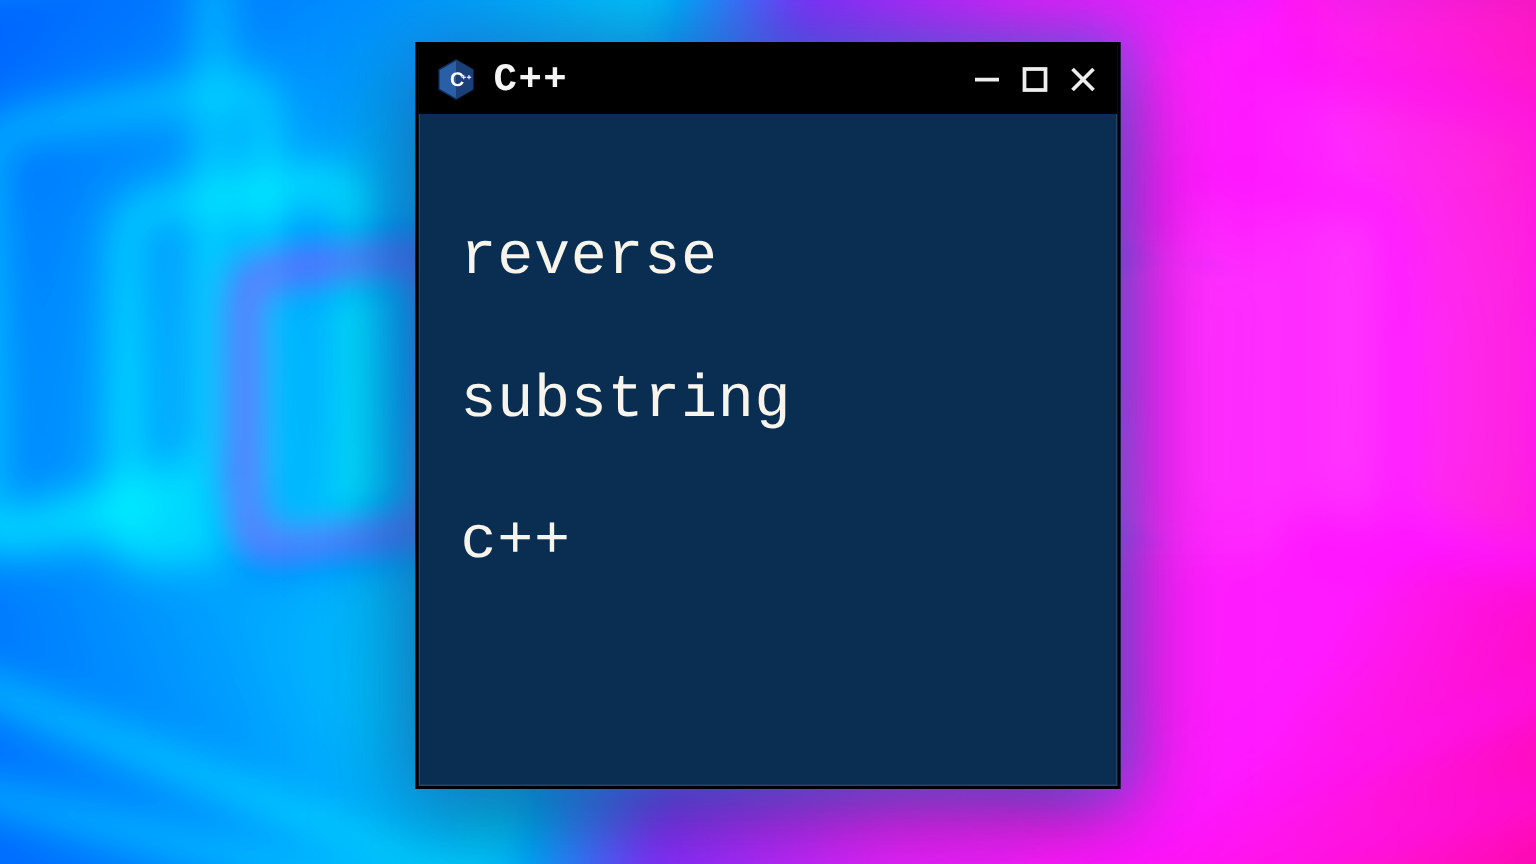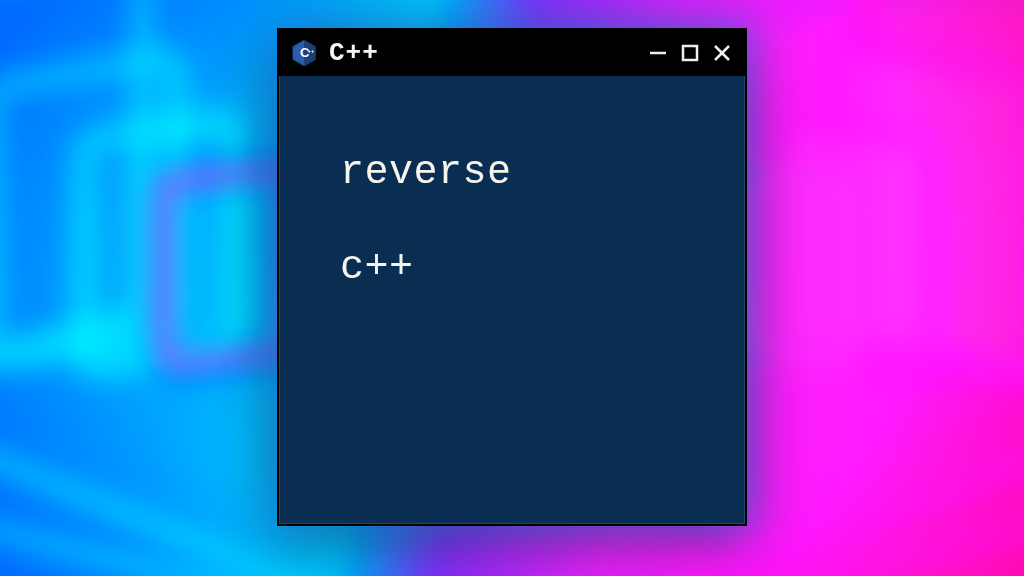--- a/index.html
+++ b/index.html
@@ -96,21 +96,20 @@
     .ctrl svg { display:block; }
 
     .term-body {
       padding: 26px 28px;
       color: #f7f4ec;
       font-size: 40px;
       line-height: 1.18;
       font-family: "Consolas","Courier New",monospace;
       letter-spacing: 0.5px;
       white-space: pre-line;
-      margin-left: 33px;
     }
   </style>
 </head>
 <body>
 
 <div class="bg">
   <div class="split"></div>
 
   <div class="neon cyan" style="left:-40px; top:20px;  width:230px; height:320px; transform:skewY(-14deg);"></div>
   <div class="neon cyan" style="left:60px;  top:100px; width:160px; height:240px; transform:skewY(-10deg);"></div>
@@ -160,16 +159,17 @@
         <svg width="20" height="20">
           <line x1="3" y1="3" x2="17" y2="17" stroke="#eee" stroke-width="2.5"></line>
           <line x1="17" y1="3" x2="3" y2="17" stroke="#eee" stroke-width="2.5"></line>
         </svg>
       </span>
     </div>
   </div>
 
   <div class="term-body">
     <div>reverse</div>
+    <div>substring</div>
     <div>c++</div>
   </div>
 
 </div>
 
 </body></html>

